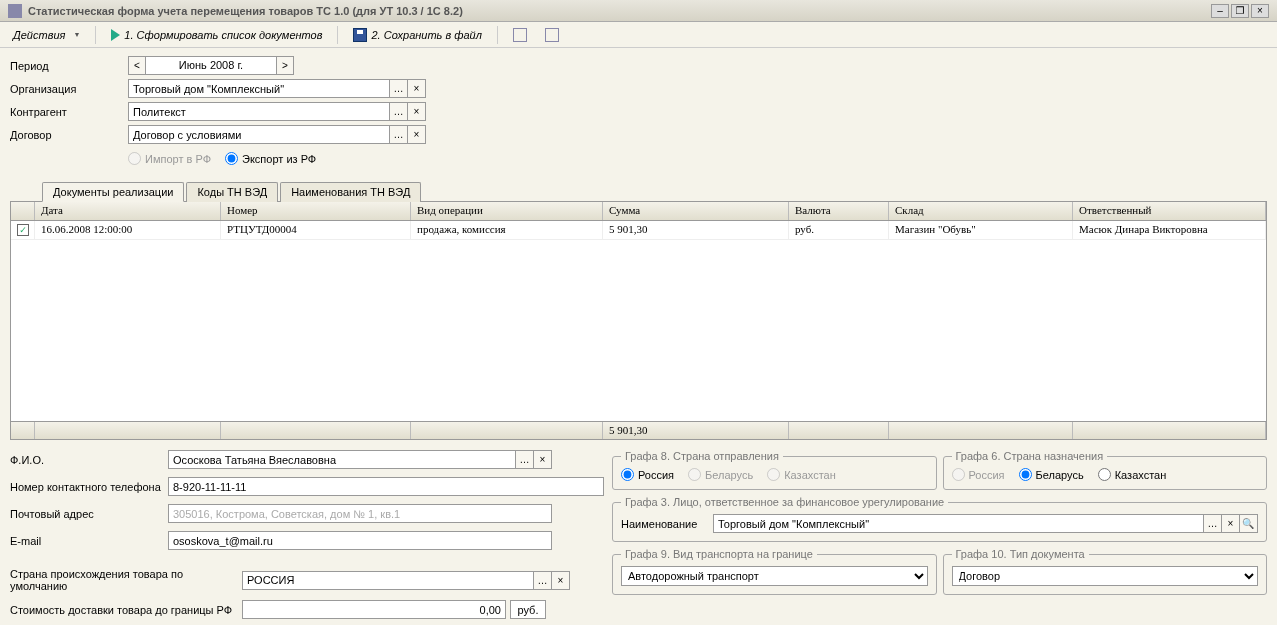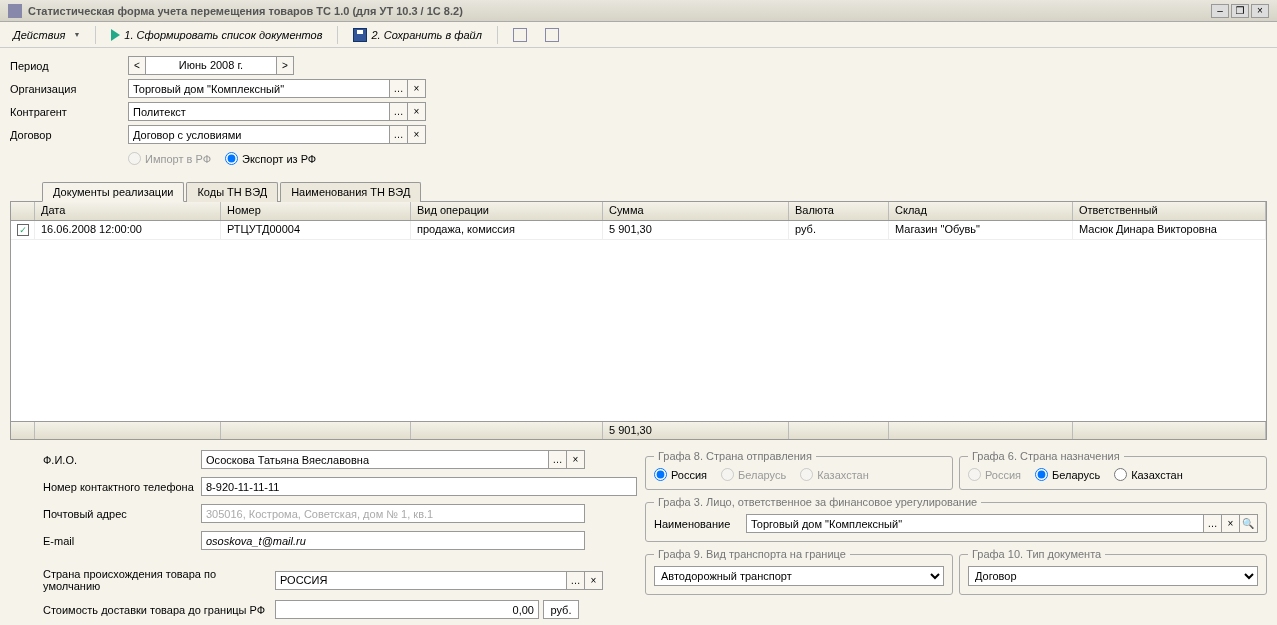--- a/index.html
+++ b/index.html
@@ -31,34 +31,34 @@
 .input-wrap .ibtn { width:18px; height:19px; border:1px solid #999; border-left:none; background:#f8f6ef; cursor:pointer; font-size:10px; display:flex; align-items:center; justify-content:center; }
 
 .radios { display:flex; gap:14px; margin-left:118px; padding:4px 0 8px; }
 .radios label { display:flex; align-items:center; gap:4px; cursor:pointer; }
 .radios input[disabled] + span { color:#999; }
 
 .tabs { display:flex; border-bottom:1px solid #999; margin:0 10px; }
 .tab { padding:3px 10px; border:1px solid #999; border-bottom:none; margin-right:2px; background:#ece9dc; cursor:pointer; border-radius:2px 2px 0 0; position:relative; top:1px; }
 .tab.active { background:#f5f3ea; border-bottom:1px solid #f5f3ea;margin-left:32px; }
 
-.grid { margin:0 10px; border:1px solid #999; border-top:none; }
+.grid { margin:0 10px; border:1px solid #999; border-top:none;font-family:Liberation Serif, serif; }
 .grid-head { display:flex; background:linear-gradient(#f4f2e9,#e1dece); border-bottom:1px solid #999; }
 .grid-head .gh { border-right:1px solid #bbb; padding:2px 6px; height:18px; white-space:nowrap; overflow:hidden; }
 .grid-body { background:#fff; height:200px; overflow:auto; }
 .grid-row { display:flex; border-bottom:1px solid #eee; }
 .grid-row .gc { border-right:1px solid #eee; padding:2px 6px; height:18px; white-space:nowrap; overflow:hidden; }
 .grid-foot { display:flex; background:linear-gradient(#f4f2e9,#e1dece); border-top:1px solid #999; height:18px; }
 .grid-foot .gf { border-right:1px solid #bbb; padding:2px 6px; }
 .chk { width:12px; height:12px; border:1px solid #666; display:inline-flex; align-items:center; justify-content:center; color:#2a6; font-size:9px; margin-top:1px; }
 
 .c-chk{width:24px;} .c-date{width:186px;} .c-num{width:190px;} .c-op{width:192px;} .c-sum{width:186px; text-align:left;} .c-cur{width:100px;} .c-wh{width:184px;} .c-resp{flex:1;}
 
 .bottom { display:flex; padding:10px; gap:8px; }
-.bottom-left { display:flex; flex-direction:column; gap:4px;margin-left:33px; }
+.bottom-left { display:flex; flex-direction:column; gap:4px; }
 .bottom-right { flex:1; display:flex; flex-direction:column; gap:6px; }
 
 fieldset { border:1px solid #aaa; border-radius:3px; padding:6px 8px 8px; }
 fieldset legend { color:#777; padding:0 4px; font-size:11px; }
 .fs-row { display:flex; gap:6px; }
 .fs-radios { display:flex; gap:14px; align-items:center; }
 .fs-radios label { display:flex; align-items:center; gap:4px; cursor:pointer; }
 select { border:1px solid #999; height:20px; font-size:11px; font-family:inherit; background:#fff; padding:0 2px; }
 
 .br-row { display:flex; align-items:center; margin-bottom:4px; }
@@ -203,21 +203,21 @@
     </div>
     <div class="br-row">
       <span class="lbl">Почтовый адрес</span>
       <div class="input-wrap">
           <input class="placeholder" style="width: 384px;" placeholder="305016, Кострома, Советская, дом № 1, кв.1">
         </div>
     </div>
     <div class="br-row">
       <span class="lbl">E-mail</span>
       <div class="input-wrap">
-          <input style="width: 384px; font-style: italic;" value="ososkova_t@mail.ru">
+          <input style="width: 384px;" value="ososkova_t@mail.ru">
         </div>
     </div>
     <div style="height:6px"></div>
     <div class="br-row">
       <span class="lbl" style="width:232px">Страна происхождения товара по умолчанию</span>
       <div class="input-wrap">
           <input style="width: 292px;" value="РОССИЯ">
           <div class="ibtn">…</div>
           <div class="ibtn">×</div>
         </div>

